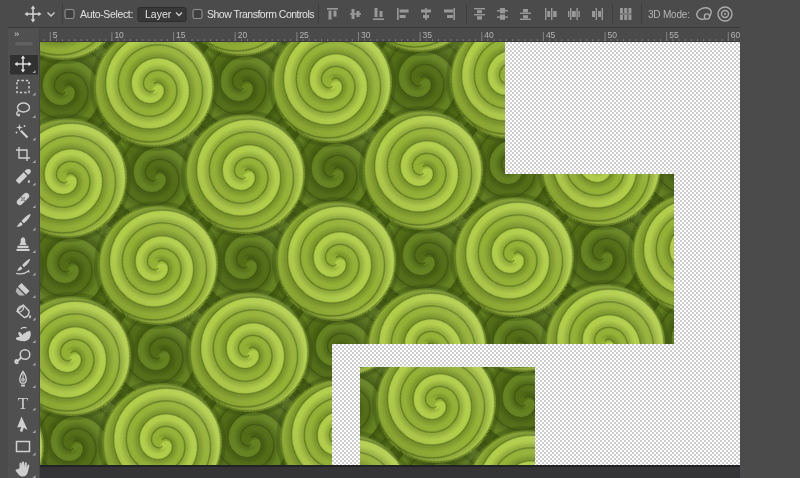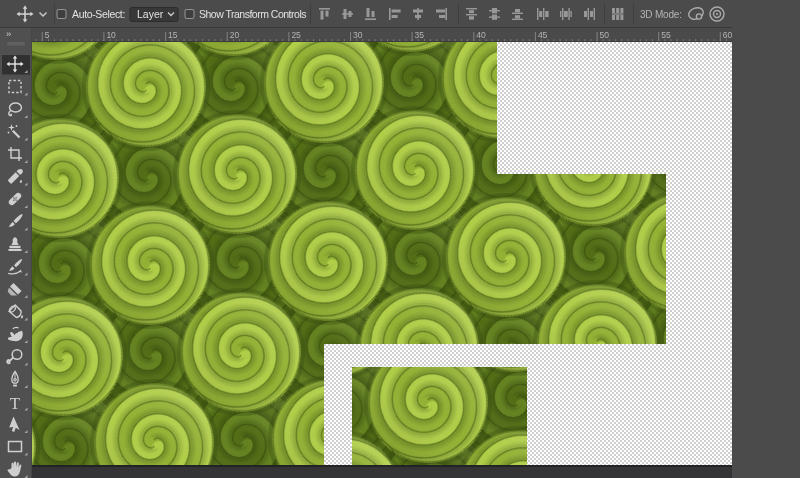--- a/index.html
+++ b/index.html
@@ -1,14 +1,14 @@
 <!DOCTYPE html>
 <html><head><meta charset="utf-8"><style>
 html,body{margin:0;padding:0;background:#4b4b4b;}
-#root{position:relative;width:732px;height:478px;overflow:hidden;font-family:"Liberation Sans",sans-serif;}
+#root{position:relative;width:732px;height:478px;overflow:hidden;font-family:"Liberation Sans",sans-serif;margin-left:8px;}
 #board{position:absolute;left:32px;top:42px;width:768px;height:436px;}
 #checker{position:absolute;left:0;top:0;width:756px;height:423px;
 background:repeating-conic-gradient(#cecece 0% 25%, #ffffff 0% 50%);background-size:4px 4px;}
 #pbb{position:absolute;left:0;top:423px;width:768px;height:13px;
 background:linear-gradient(#232325 0,#232325 1.5px,#343437 1.5px);}
 #pbr{position:absolute;left:756px;top:0;width:12px;height:436px;
 background:linear-gradient(90deg,#232325 0,#232325 1.5px,#2f2f31 1.5px);}
 </style></head>
 <body>
 <div id="root">

